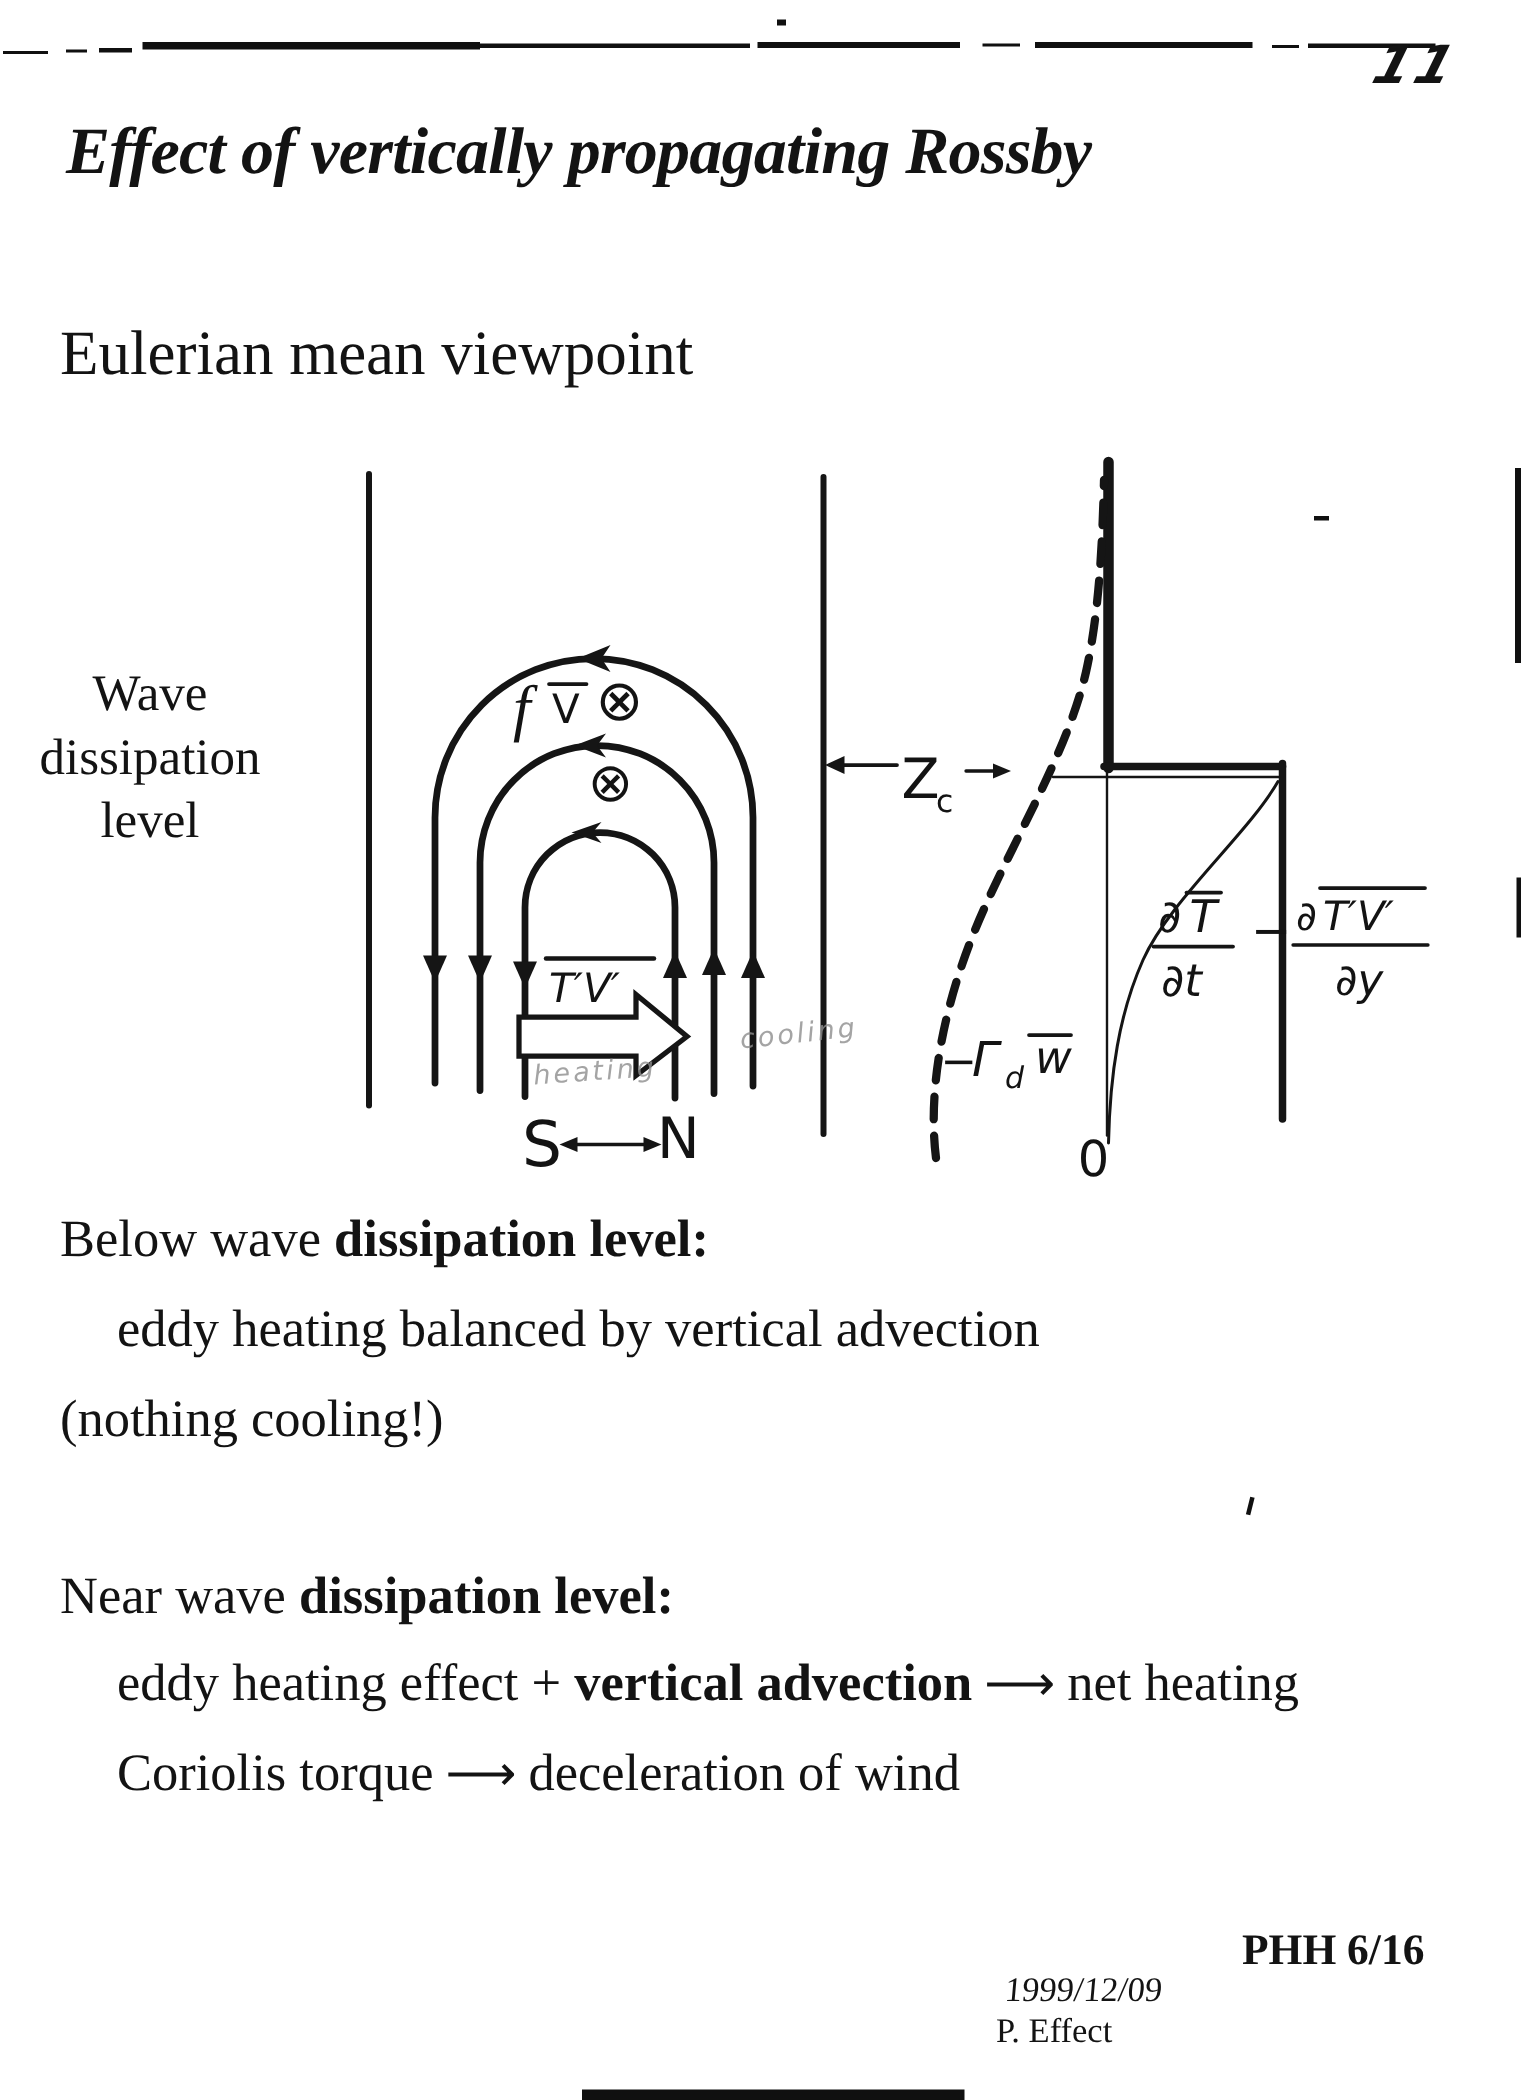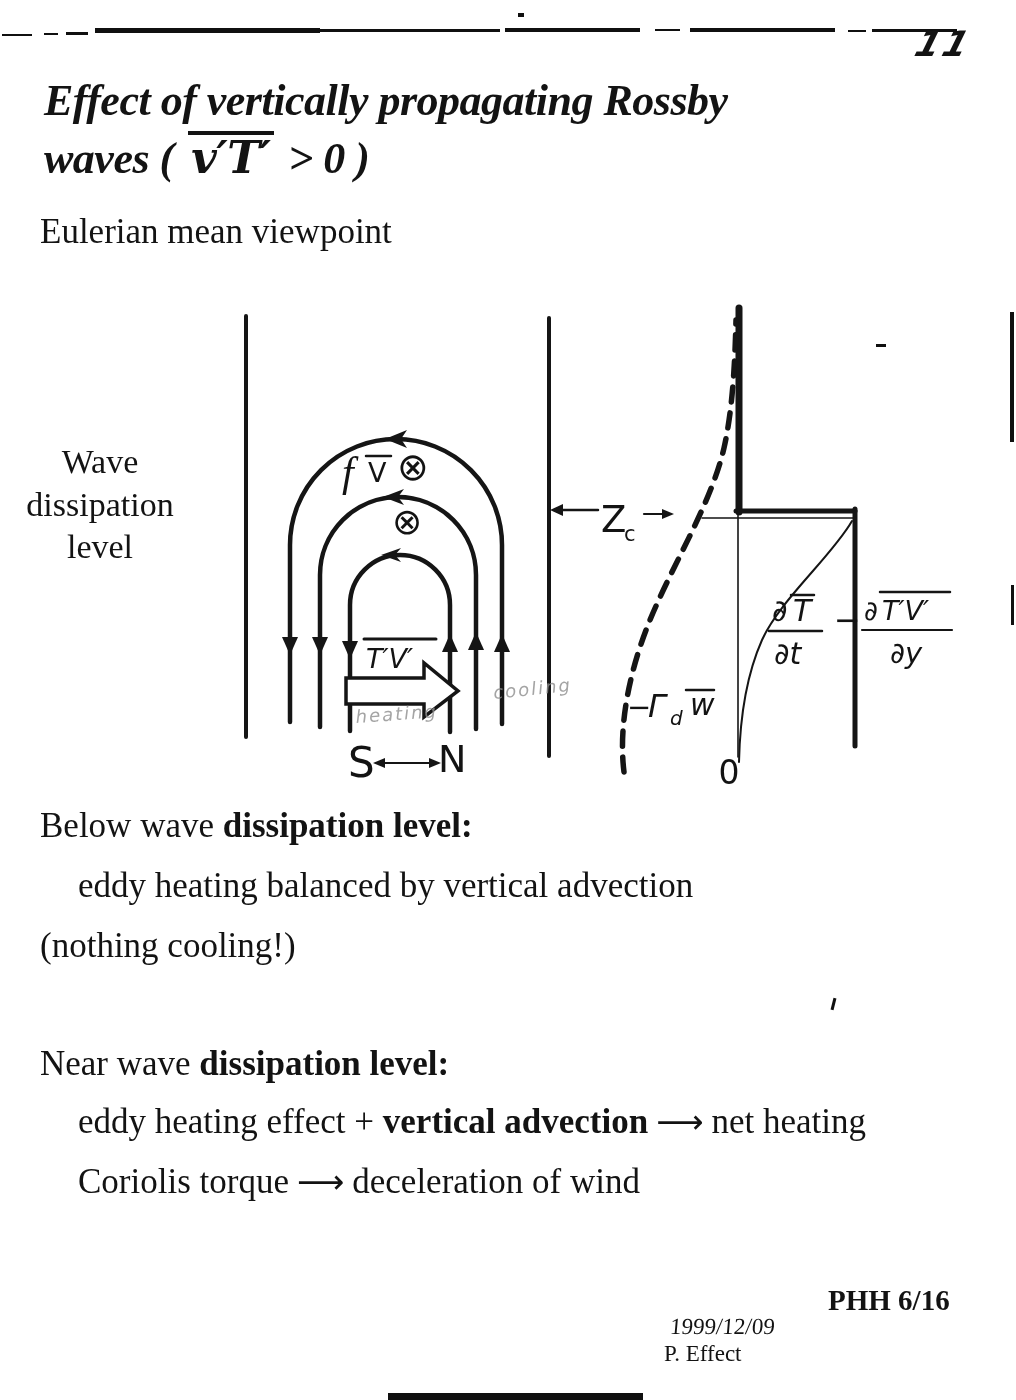--- a/index.html
+++ b/index.html
@@ -14,21 +14,21 @@
     left:44px;top:32px;width:880px;
     font-weight:bold;font-style:italic;font-size:44px;line-height:1.32;
     letter-spacing:-0.5px;
     margin-top:40px;
   }
   .ovl{
     font-family:"DejaVu Serif", serif;
     display:inline-block;line-height:1.02;
     border-top:4px solid #131313;padding:1px 3px 0 3px;margin:0 4px;
   }
-  .subtitle{left:40px;top:212px;font-size:35px;}
+  .subtitle{left:40px;top:212px;font-size:42px;}
   .bodyline{font-size:35px;white-space:nowrap;}
   .b{font-weight:bold;text-align:center;}
   .arr{font-family:"DejaVu Sans", sans-serif;font-size:33px;padding:0 8px;}
   .pagenum{
     left:916px;top:24px;font-family:"DejaVu Sans", sans-serif;font-size:35px;
     transform:skewX(-26deg);letter-spacing:3px;font-weight:bold;
   }
   .footref{left:828px;top:1284px;font-weight:bold;font-size:29px;}
   .footdate{left:670px;top:1314px;font-size:23px;transform:skewX(-5deg);}
   .footauthor{left:664px;top:1341px;font-size:23px;}
@@ -53,25 +53,20 @@
   <div class="seg" style="left:690px;top:28px;width:145px;height:4px"></div>
   <div class="seg" style="left:848px;top:30px;width:18px;height:2px"></div>
   <div class="seg" style="left:872px;top:29px;width:85px;height:3px"></div>
   <div class="seg" style="left:518px;top:13px;width:6px;height:4px"></div>
 </div>
 
 <div class="abs pagenum">11</div>
 
 <div class="abs title">
   <div>Effect of vertically propagating Rossby</div>
-  <div>
-    <span>waves (</span>
-    <span class="ovl">v′T′</span>
-    <span>&gt; 0 )</span>
-  </div>
 </div>
 
 <div class="abs subtitle">Eulerian mean viewpoint</div>
 
 <svg class="abs" style="left:0;top:290px" width="1016" height="500" viewBox="0 290 1016 500">
   <g stroke="#151515" fill="none" stroke-linecap="round">
 
     <text x="100" y="473" text-anchor="middle" class="dlab" stroke="none" fill="#131313">Wave</text>
     <text x="100" y="516" text-anchor="middle" class="dlab" stroke="none" fill="#131313">dissipation</text>
     <text x="100" y="558" text-anchor="middle" class="dlab" stroke="none" fill="#131313">level</text>

